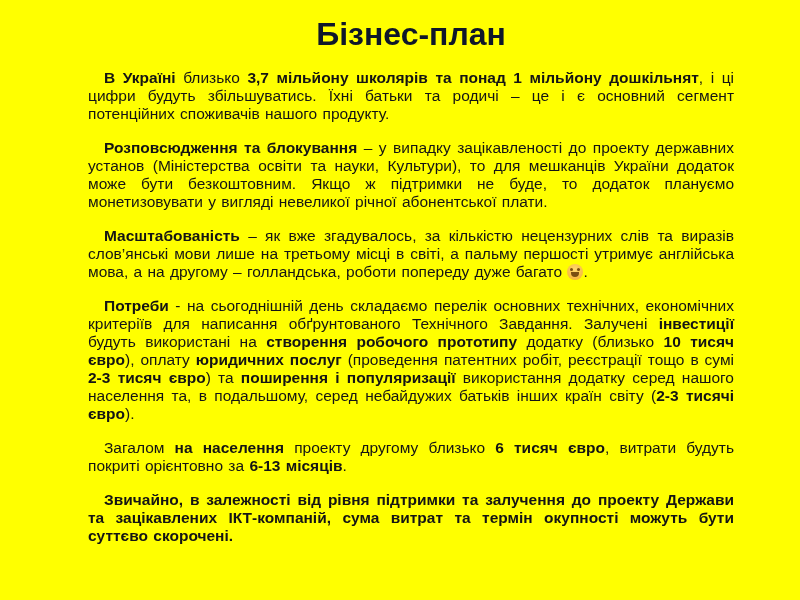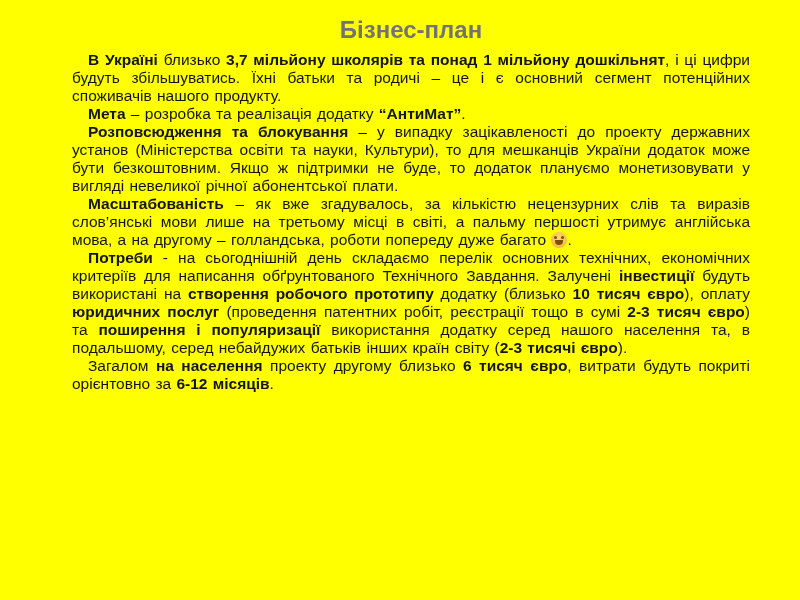--- a/index.html
+++ b/index.html
@@ -17,31 +17,31 @@
     width: 800px;
     height: 600px;
     background: #FFFF00;
     color: #141414;
     box-sizing: border-box;
     padding: 16px 50px 0 72px;
   }
   .slide-title {
     margin: 0 0 7px 0;
     text-align: center;
-    font-size: 24px;
+    font-size: 32px;
     font-weight: 700;
     letter-spacing: 0px;
-    color: #737373;
+    color: #0f172a;
   }
   .slide-body {
     font-size: 15.5px;
     line-height: 18px;
   }
   .para {
-    margin: 0;
+    margin: 16px;
     text-align: justify;
     text-indent: 16px;
     word-spacing: 1px;
   }
   .para .b {
     font-weight: 700;
   }
   .emoji {
     position: relative;
     display: inline-block;
@@ -73,19 +73,19 @@
     background: #7a4f10;
   }
 </style>
 </head>
 <body>
 
 <div class="slide">
   <h1 class="slide-title">Бізнес-план</h1>
   <div class="slide-body">
       <p class="para"><span class="b">В Україні</span><span> близько </span><span class="b">3,7 мільйону школярів та понад 1 мільйону дошкільнят</span><span>, і ці цифри будуть збільшуватись. Їхні батьки та родичі – це і є основний сегмент потенційних споживачів нашого продукту.</span></p>
-      <p class="para"><span class="b">Мета</span><span> – розробка та реалізація додатку </span><span class="b">“АнтиМат”</span><span>.</span></p>
       <p class="para"><span class="b">Розповсюдження та блокування</span><span> – у випадку зацікавленості до проекту державних установ (Міністерства освіти та науки, Культури), то для мешканців України додаток може бути безкоштовним.  Якщо ж підтримки не буде, то додаток плануємо монетизовувати у вигляді невеликої річної абонентської плати.</span></p>
       <p class="para"><span class="b">Масштабованість</span><span> – як вже згадувалось, за кількістю нецензурних слів та виразів слов’янські мови лише на третьому місці в світі, а пальму першості утримує англійська мова, а на другому – голландська, роботи попереду дуже багато </span><span class="emoji" role="img" aria-label="😊"></span><span>.</span></p>
       <p class="para"><span class="b">Потреби</span><span> - на сьогоднішній день  складаємо перелік основних технічних, економічних критеріїв для написання обґрунтованого Технічного Завдання. Залучені </span><span class="b">інвестиції</span><span> будуть використані на </span><span class="b">створення робочого прототипу</span><span> додатку (близько </span><span class="b">10 тисяч євро</span><span>), оплату </span><span class="b">юридичних послуг</span><span> (проведення патентних робіт, реєстрації тощо в сумі </span><span class="b">2-3 тисяч євро</span><span>) та </span><span class="b">поширення і популяризації</span><span> використання додатку серед нашого населення та, в подальшому, серед небайдужих батьків інших країн світу (</span><span class="b">2-3 тисячі євро</span><span>).</span></p>
-      <p class="para"><span>Загалом </span><span class="b">на населення</span><span> проекту другому близько </span><span class="b">6 тисяч євро</span><span>, витрати будуть покриті орієнтовно за </span><span class="b">6-12 місяців</span><span>.</span></p>
+      <p class="para"><span>Загалом </span><span class="b">на населення</span><span> проекту другому близько </span><span class="b">6 тисяч євро</span><span>, витрати будуть покриті орієнтовно за </span><span class="b">6-13 місяців</span><span>.</span></p>
+      <p class="para"><span class="b">Звичайно, в залежності від рівня підтримки та залучення до проекту Держави та зацікавлених ІКТ-компаній, сума витрат та термін окупності можуть бути суттєво скорочені.</span></p>
     </div>
 </div>
 
 </body></html>

